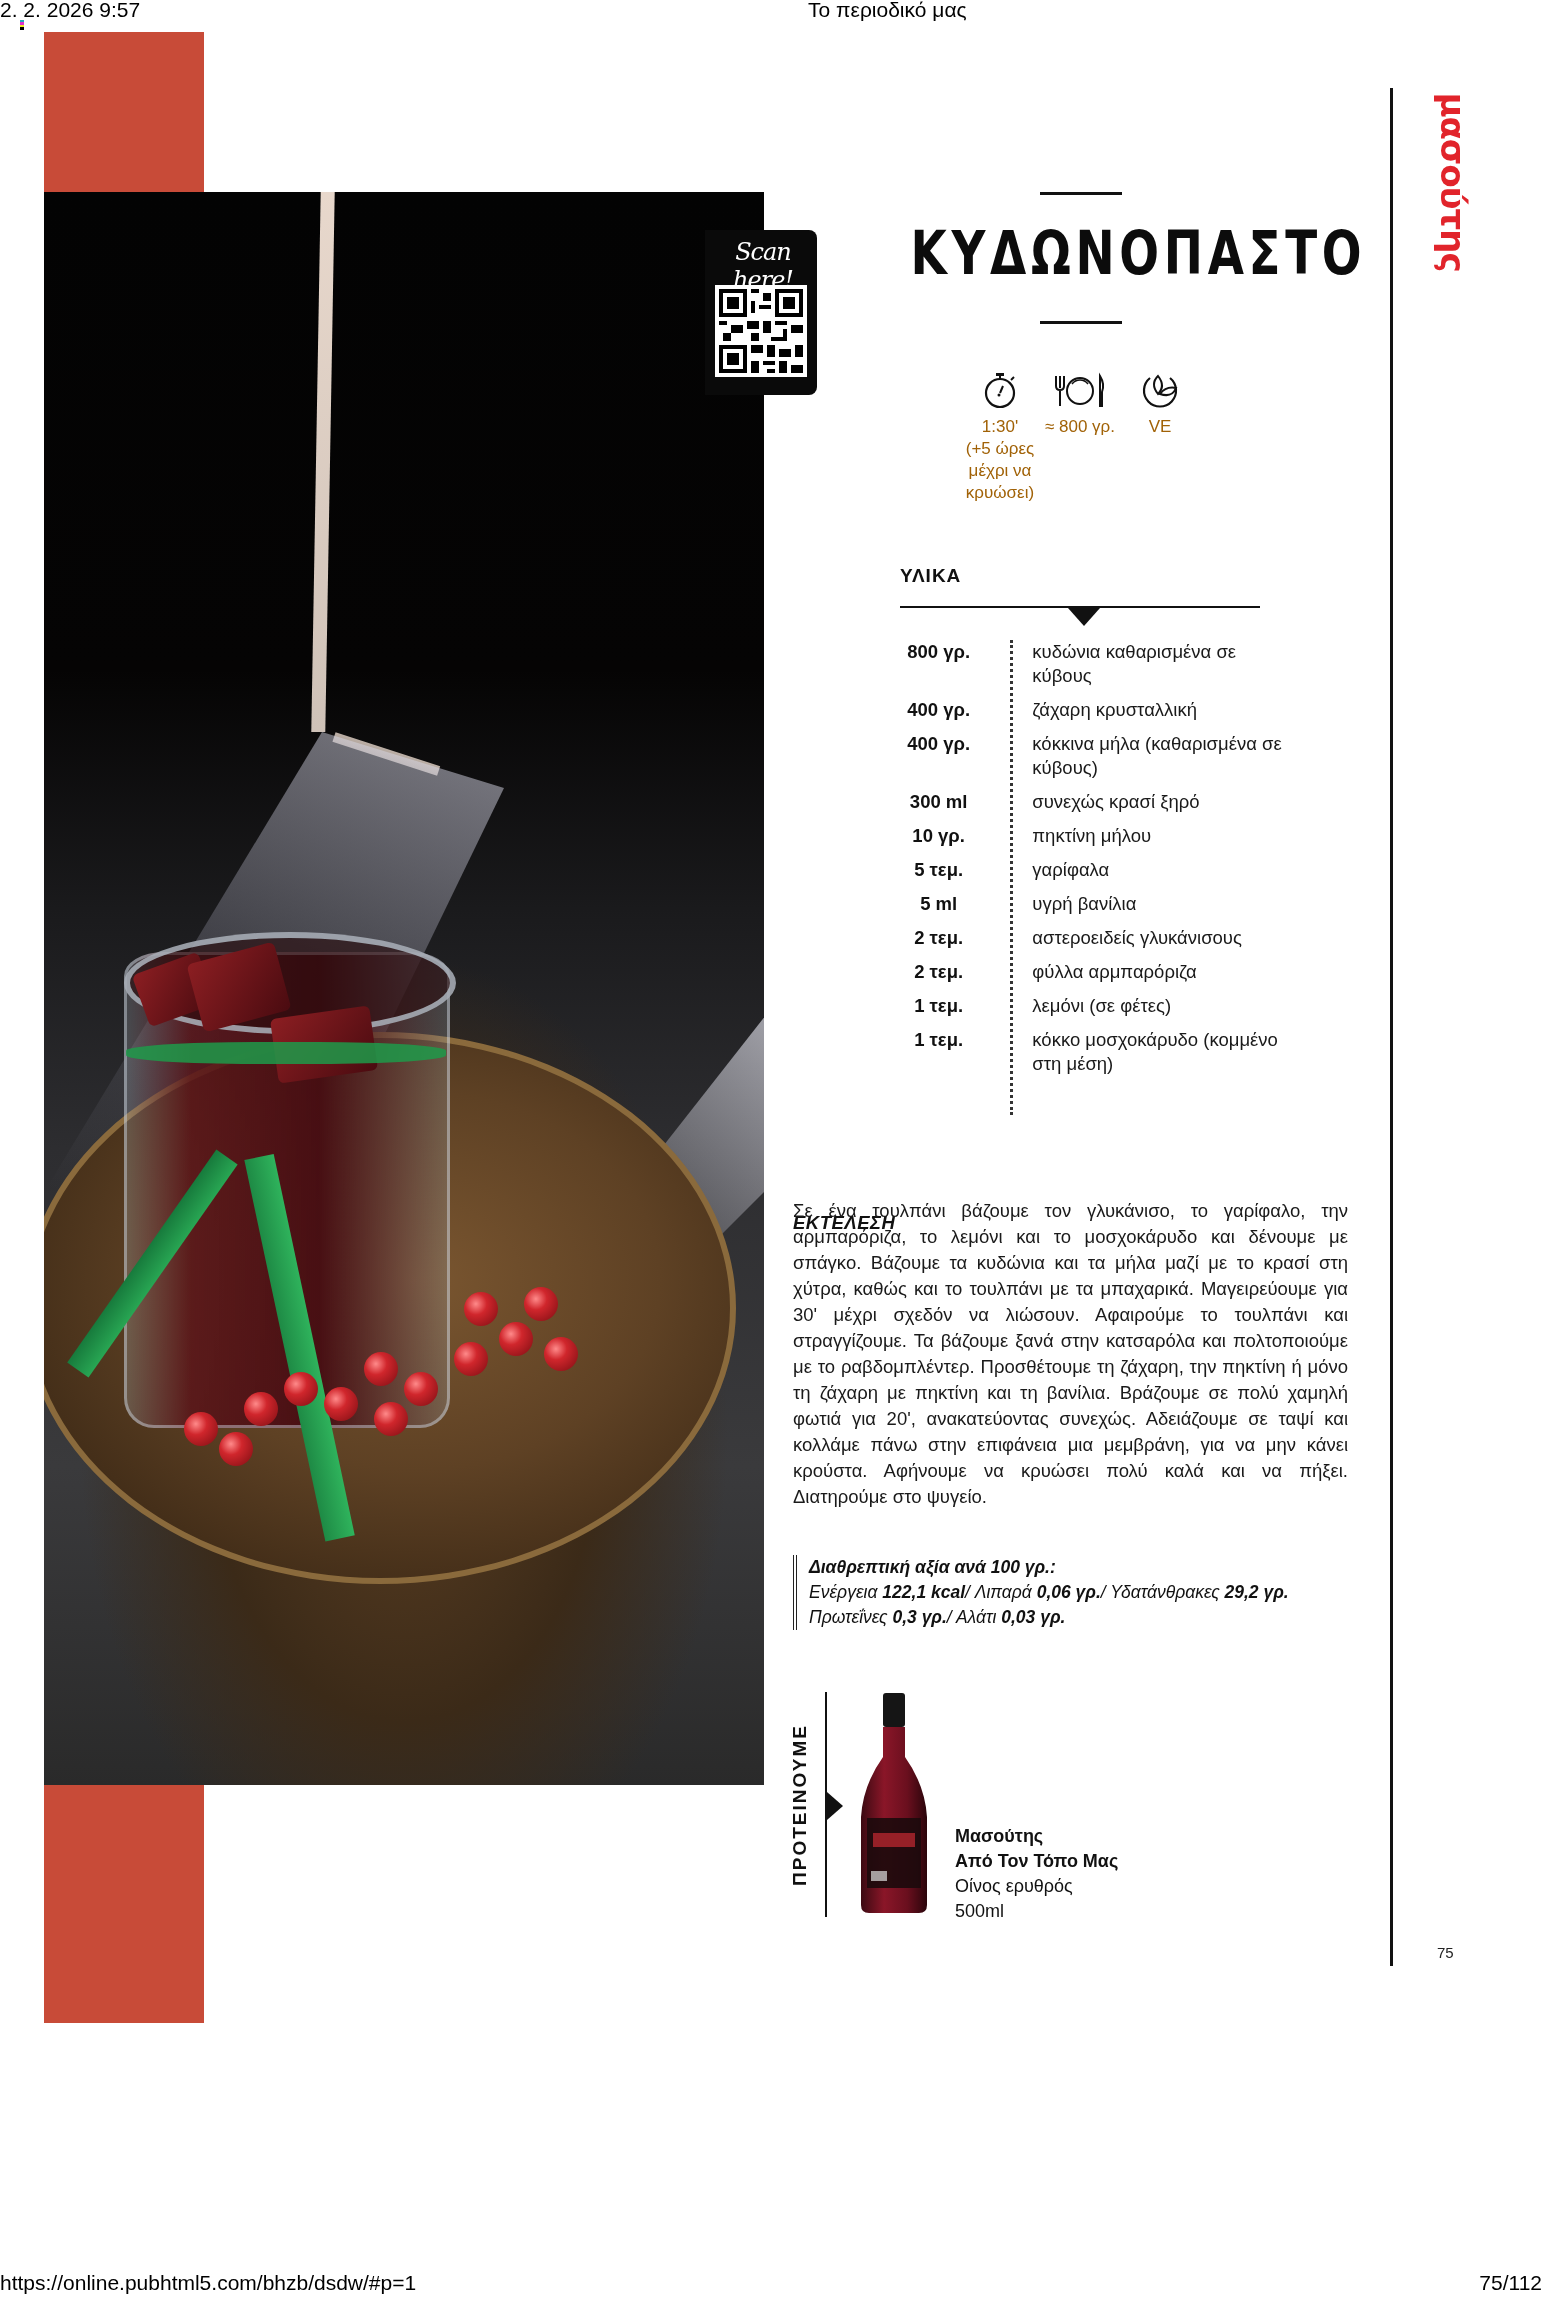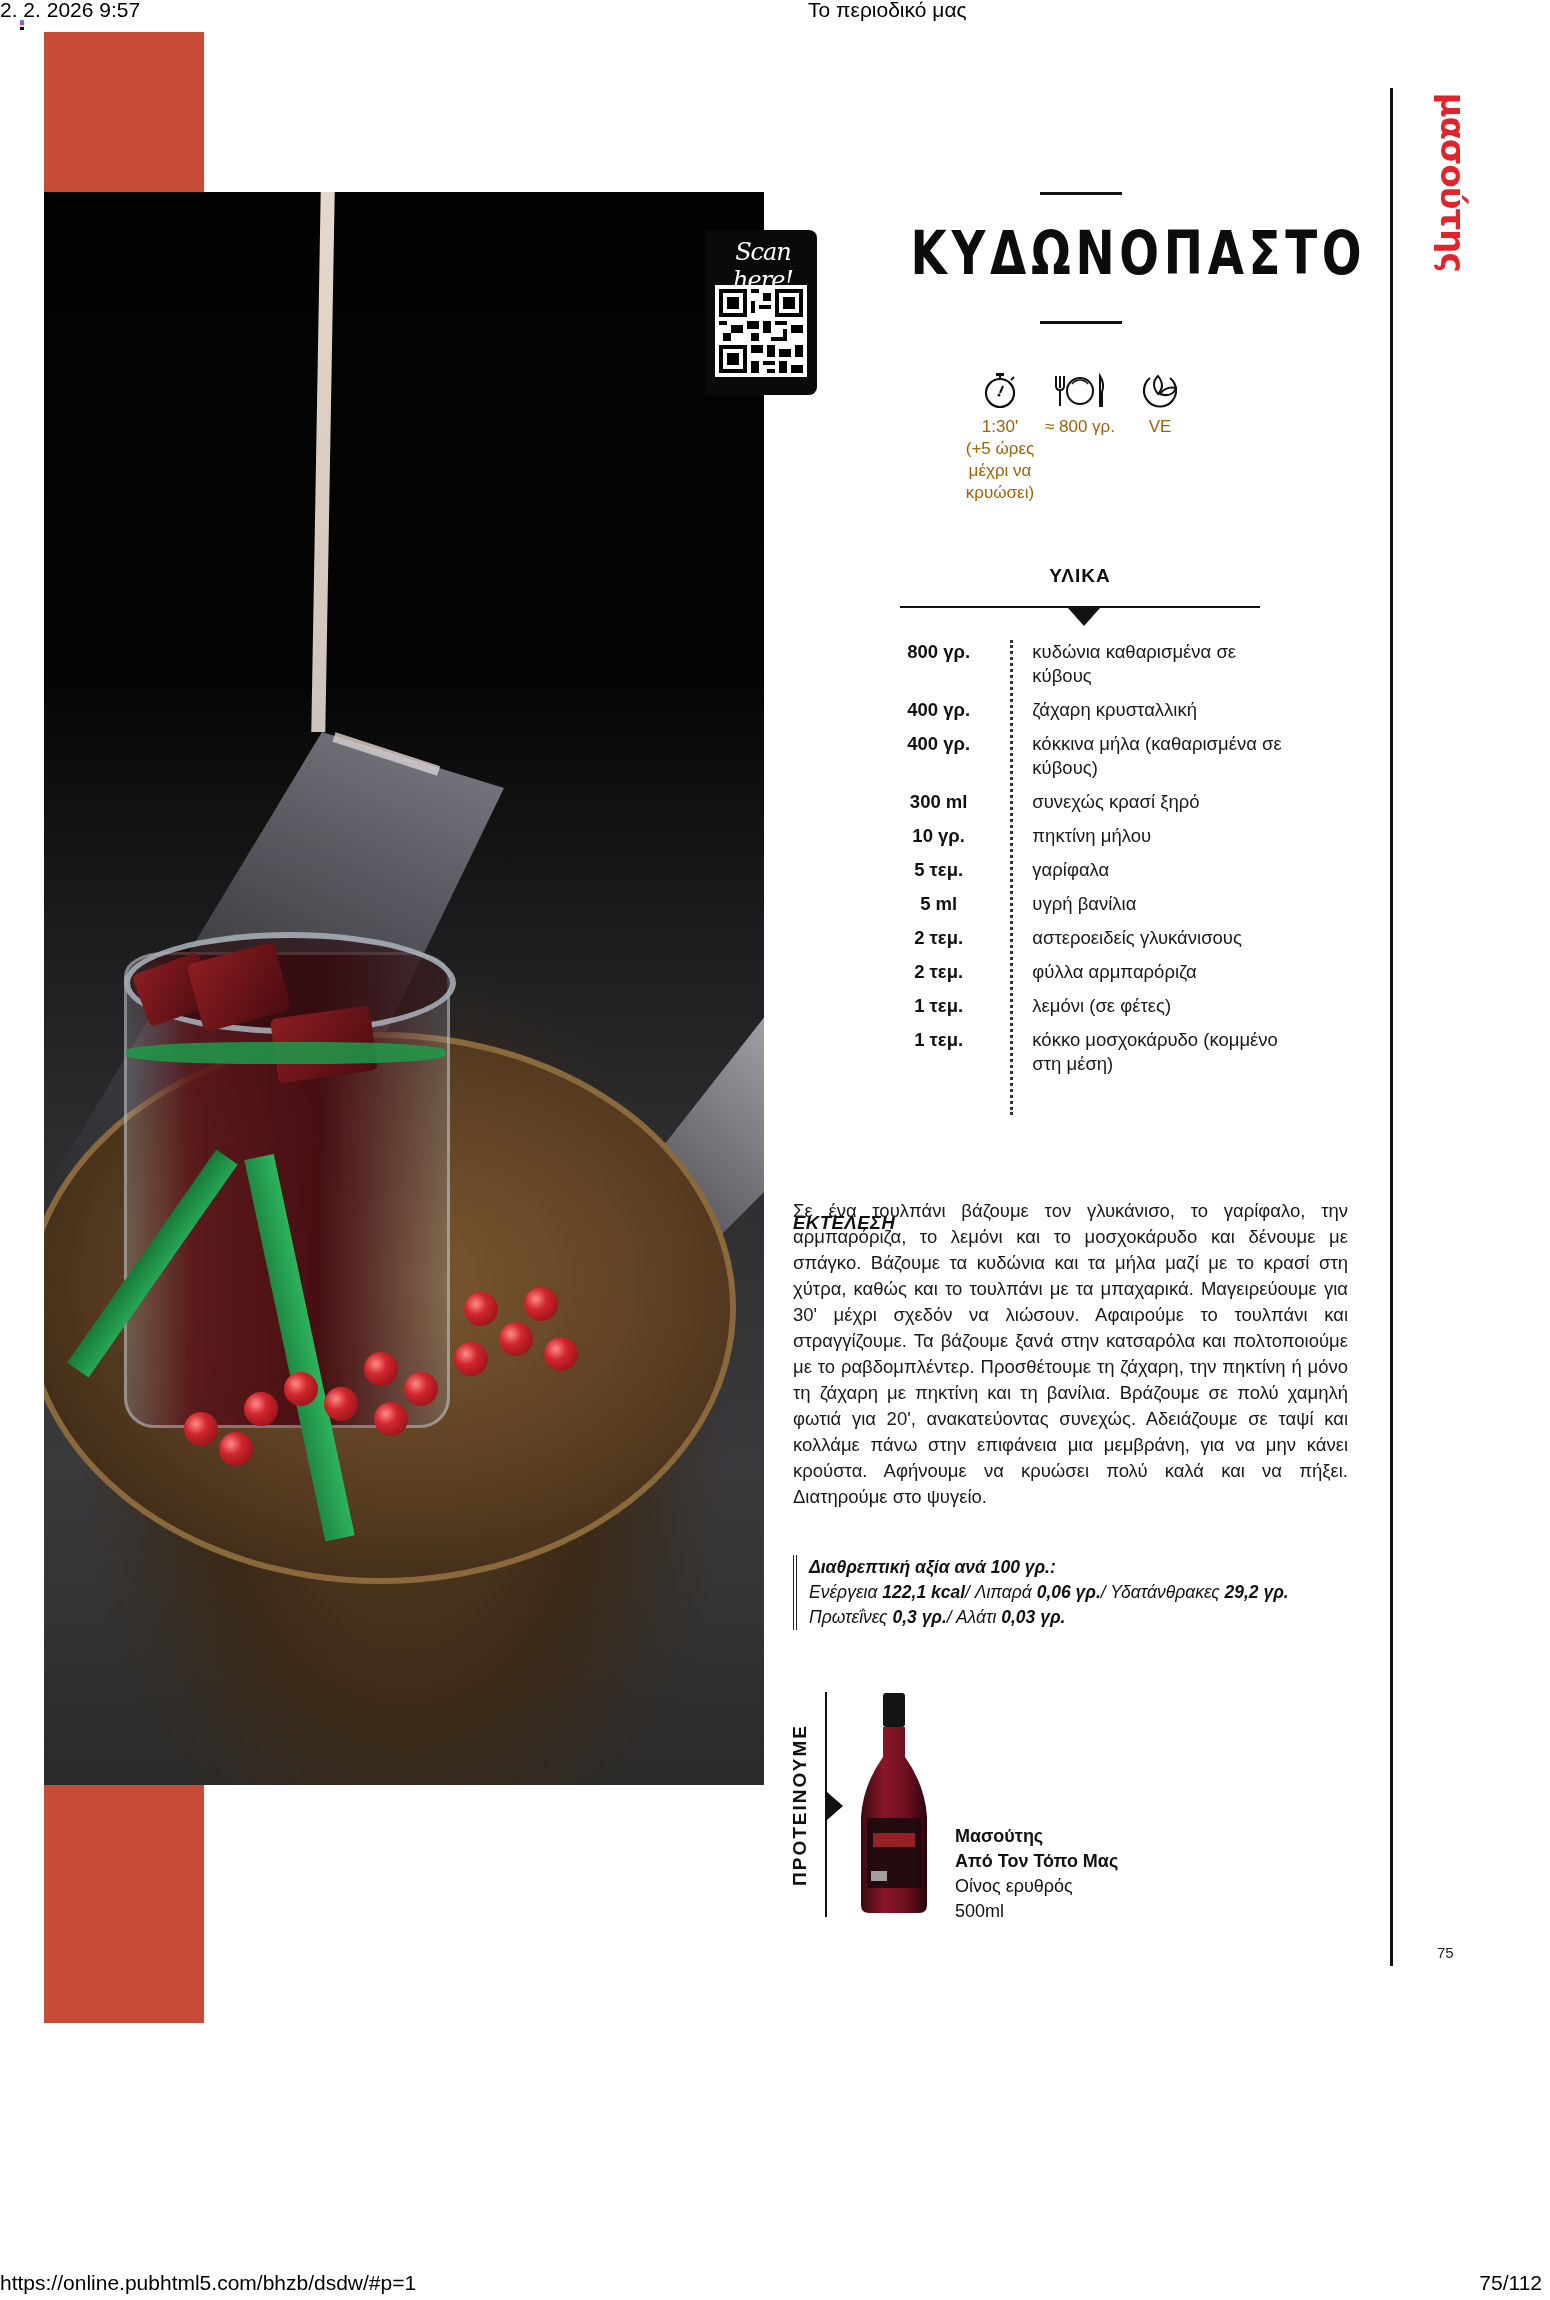--- a/index.html
+++ b/index.html
@@ -102,21 +102,21 @@
     left: 860px; width: 460px; top: 218px; text-align: center;
     font-family: "DejaVu Sans", sans-serif; font-weight: bold; font-size: 60px; letter-spacing: 6px;
     transform: scaleX(0.78); transform-origin: center; color: #0c0c0c;
   }
 
   .info-row { left: 960px; top: 368px; width: 260px; display: flex; gap: 0; }
   .info-item { width: 80px; display: flex; flex-direction: column; align-items: center; text-align: center; }
   .info-item svg { width: 44px; height: 44px; }
   .info-text { font-size: 17px; line-height: 22px; margin-top: 4px; color: #a16207; }
 
-  .ingredients-title { left: 900px; width: 360px; top: 565px; text-align: center; font-weight: bold; font-size: 19px; letter-spacing: 1px; }
+  .ingredients-title { left: 900px; width: 360px; top: 565px; font-weight: bold; font-size: 19px; letter-spacing: 1px; }
   .ingredients-rule { left: 900px; top: 606px; width: 360px; height: 2px; background: #111; }
   .ingredients-arrow { left: 1068px; top: 608px; width: 0; height: 0; border-left: 16px solid transparent; border-right: 16px solid transparent; border-top: 18px solid #111; }
   .ing-dots { left: 1010px; top: 640px; width: 0; height: 475px; border-left: 3px dotted #333; }
   .ingredients { left: 900px; top: 640px; width: 400px; }
   .ing-row { display: flex; font-size: 18.5px; line-height: 24px; margin-bottom: 10px; }
   .ing-qty { width: 78px; text-align: center; font-weight: bold; padding-right: 0; white-space: nowrap; }
   .ing-name { margin-left: 55px; width: 270px; color: #1a1a1a; }
 
   .method-title { left: 793px; top: 1212px; font-weight: bold; font-size: 18.5px; letter-spacing: .5px; font-style: italic; }
   .method-text { left: 793px; top: 1198px; width: 555px; font-size: 18.5px; line-height: 26px; color: #1a1a1a; text-align: justify; }

